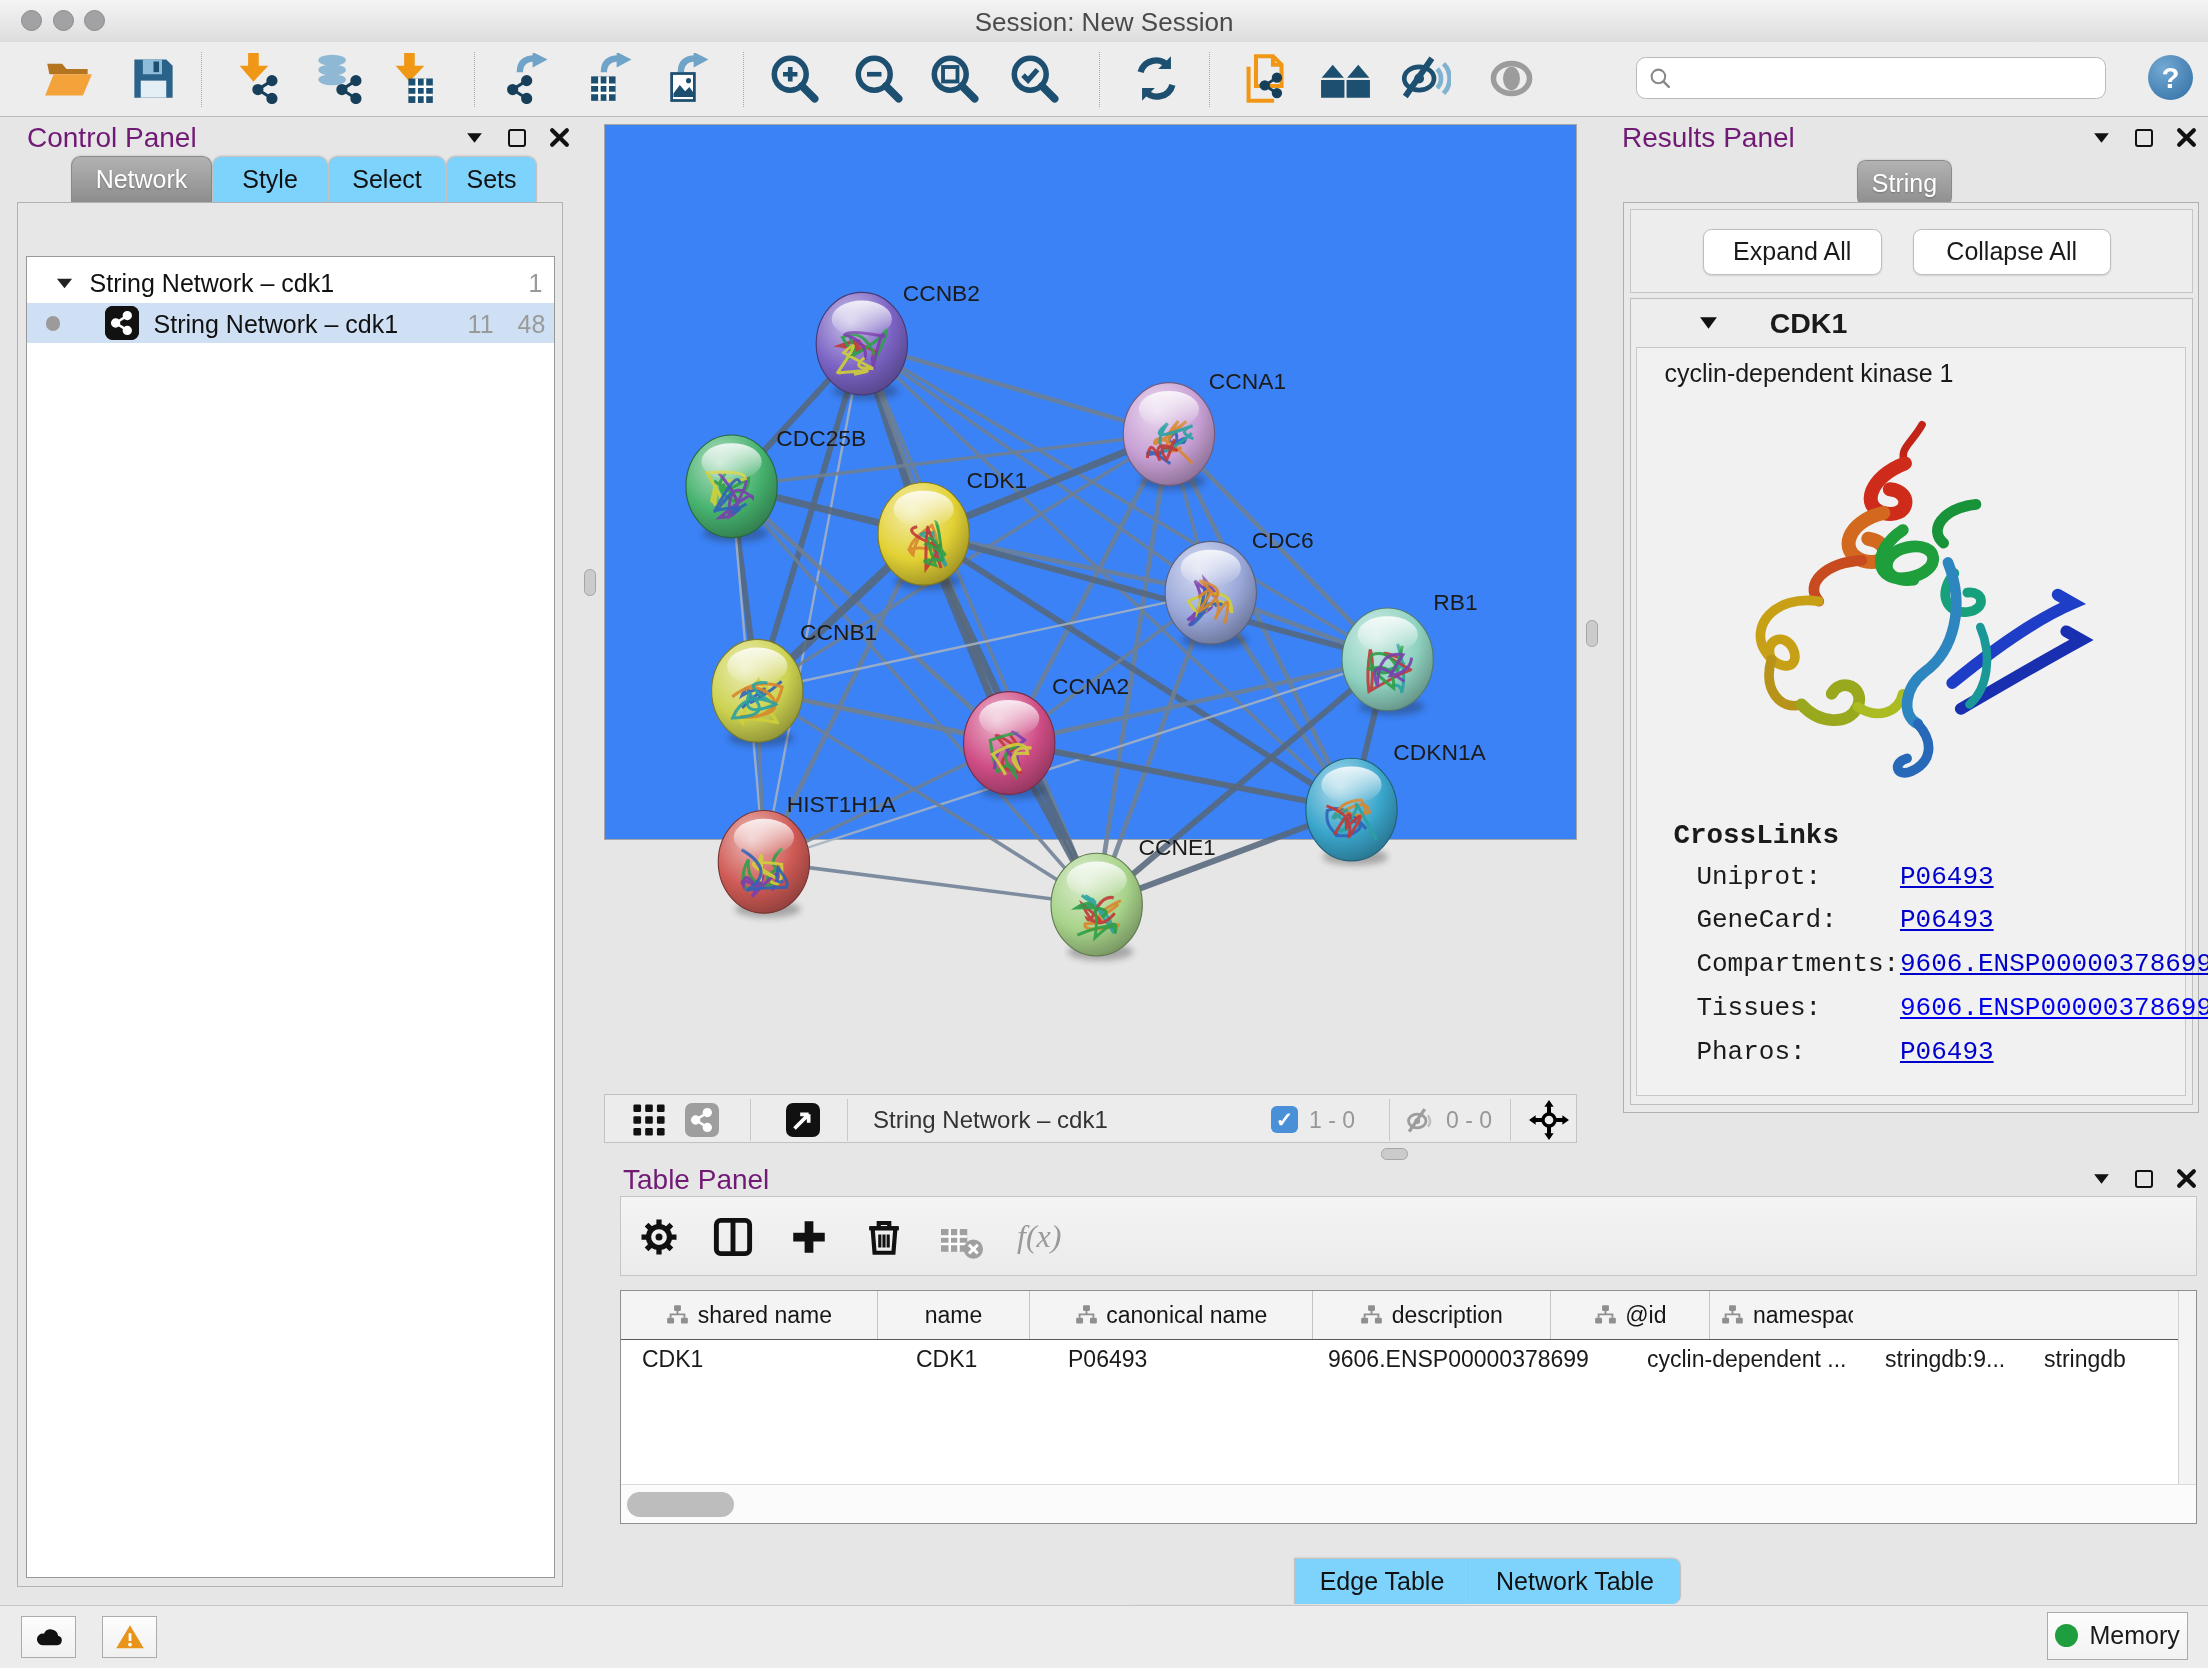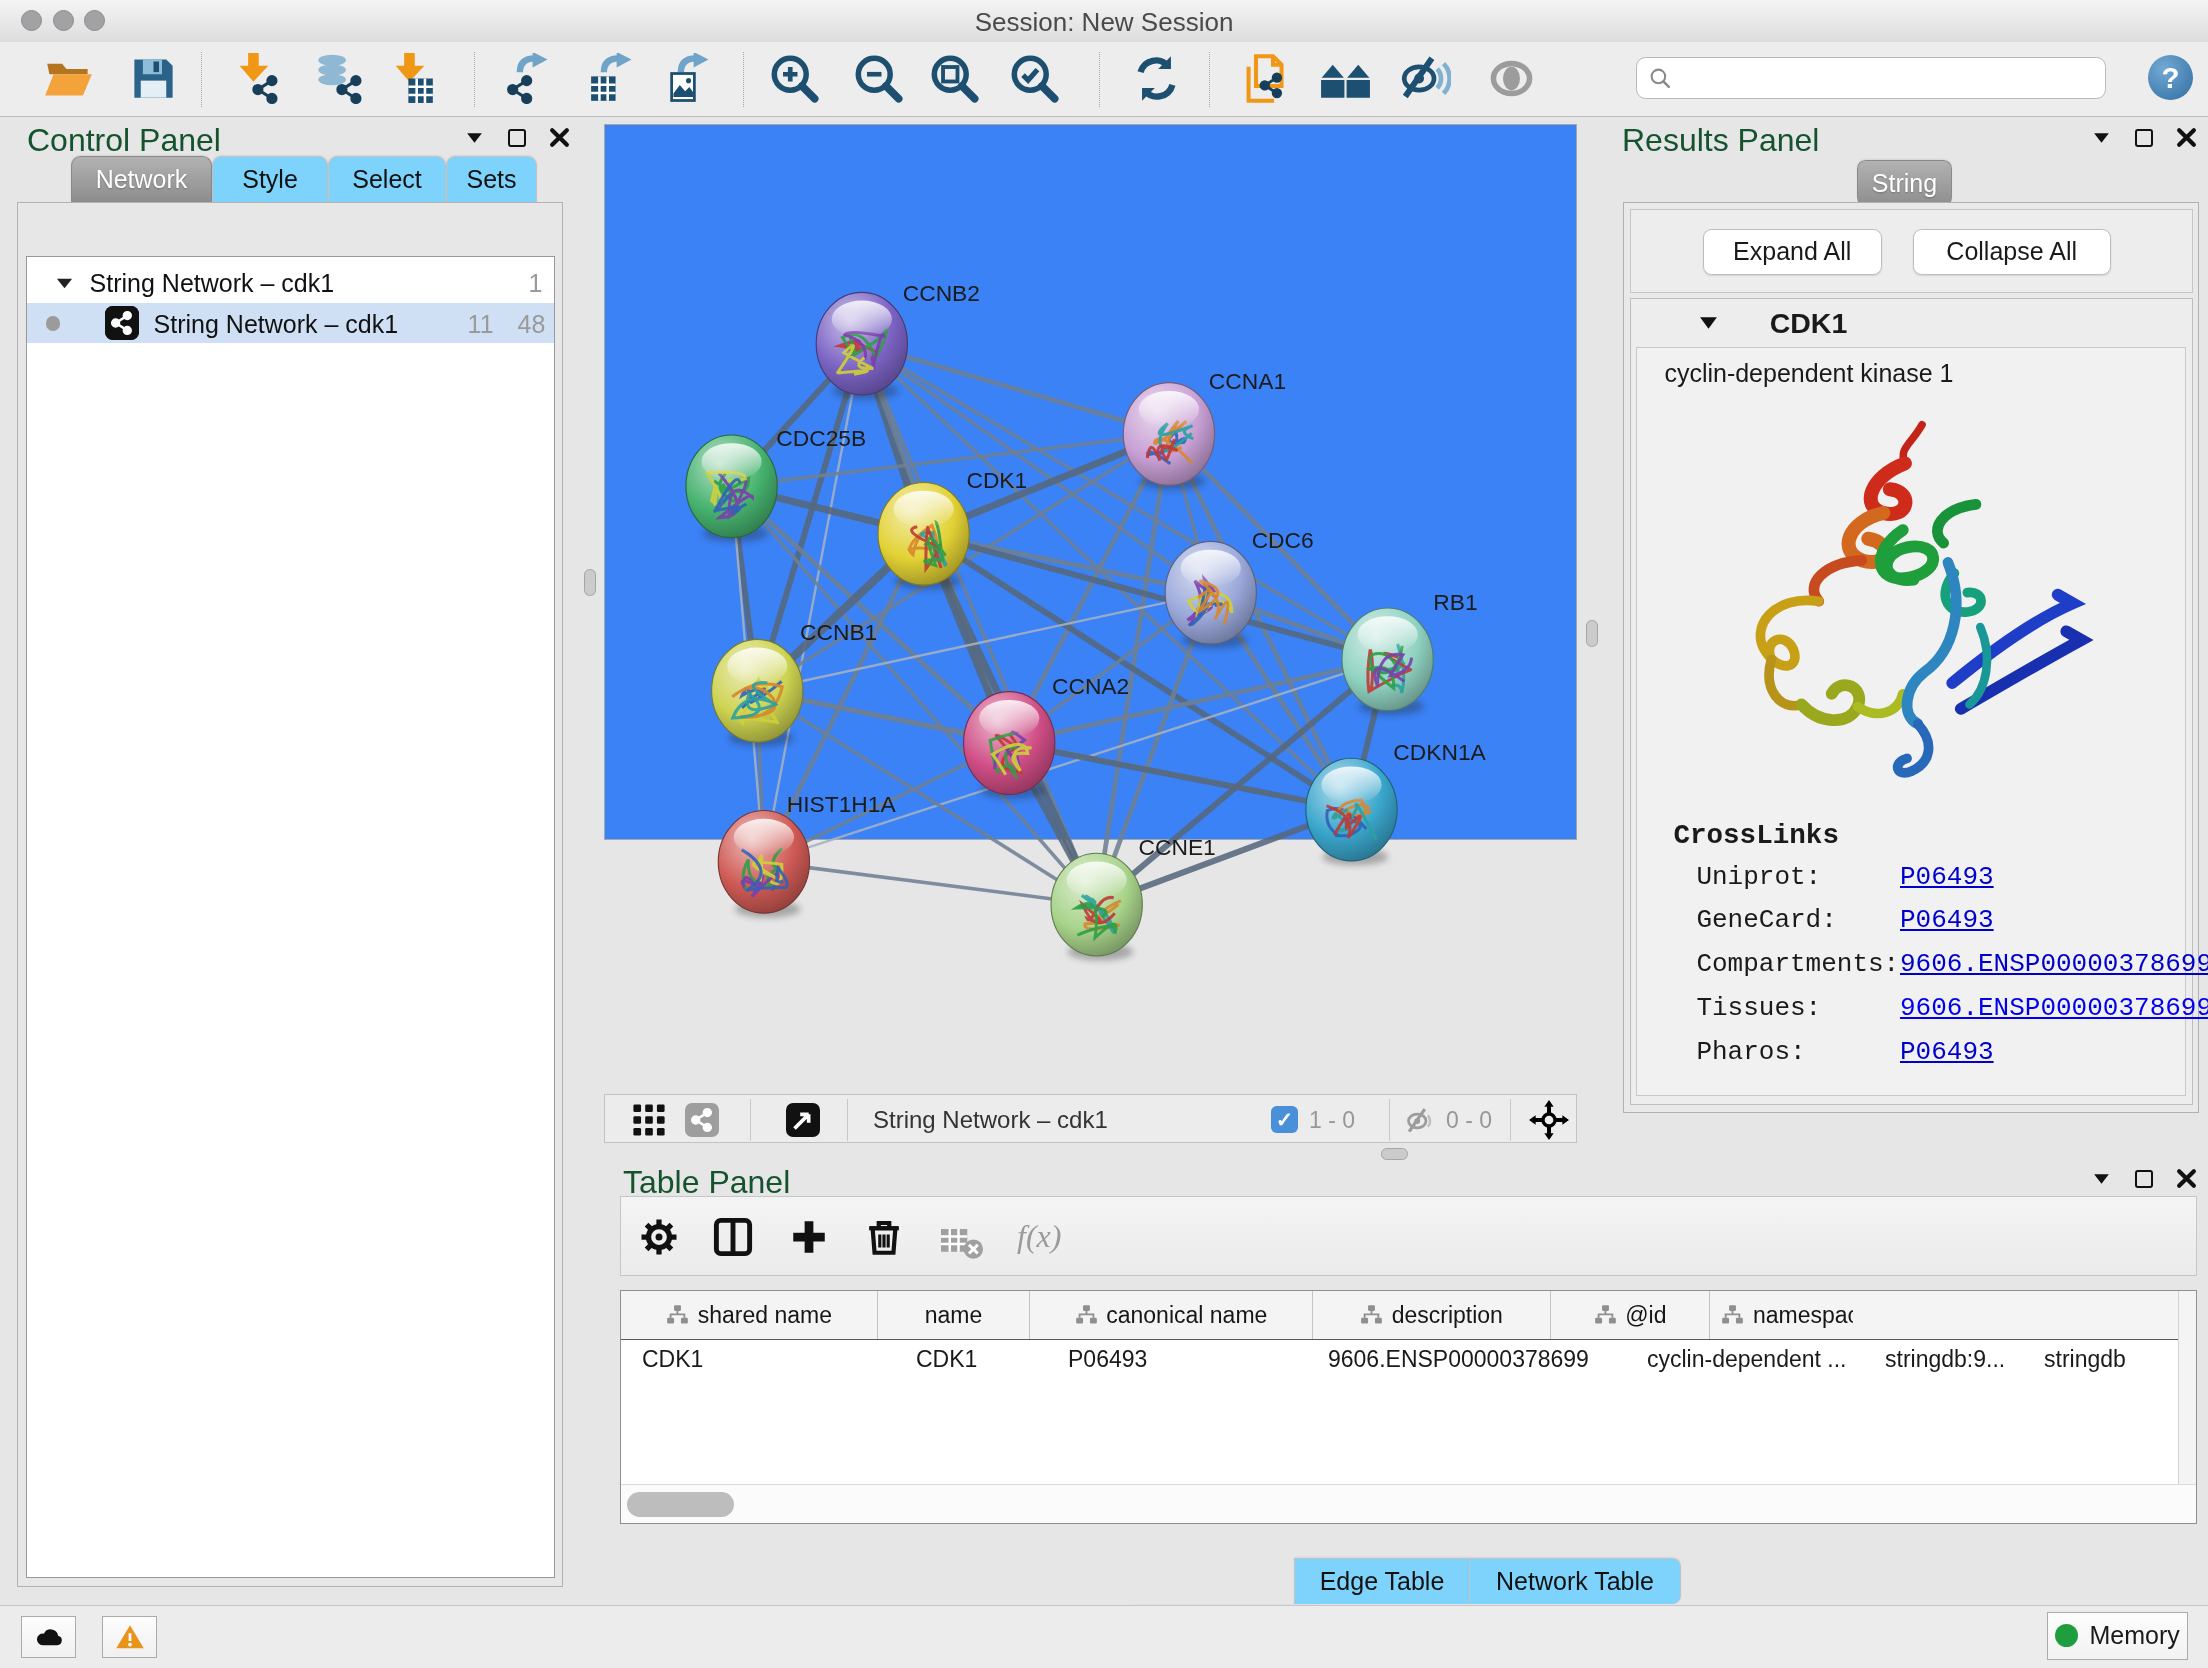--- a/index.html
+++ b/index.html
@@ -18,21 +18,21 @@
   .tbtn svg{width:51px;height:51px}
   .tsep{position:absolute;top:9.5px;height:55px;width:0;border-left:1.9px dotted #a8a8a8}
   .search{position:absolute;left:1636px;top:15px;width:470px;height:42px;background:#fff;
     border:1px solid #b9b9b9;border-radius:9.5px;display:flex;align-items:center;padding:0 11.4px;box-sizing:border-box}
   .search svg{width:25px;height:25px;flex:none}
   .search input{border:none;outline:none;font-size:23px;margin-left:7.6px;width:100%;background:transparent;font-family:"Liberation Sans",sans-serif}
   .help{position:absolute;left:2148px;top:13.3px;width:45px;height:45px;border-radius:50%;
     background:radial-gradient(circle at 35% 30%,#74a9d2,#2e6da4);color:#fff;font-weight:bold;font-size:29.5px;
     display:flex;align-items:center;justify-content:center}
   
-  .ptitle{position:absolute;font-size:32px;color:#14532d}
+  .ptitle{position:absolute;font-size:28px;color:#701a75}
   .pctrl{position:absolute;display:flex;gap:23px;align-items:center}
   .pctrl .ic{width:21px;height:21px}
   .sqr{width:18px;height:18px;border:2.4px solid #111;border-radius:2.9px;box-sizing:border-box}
   .tab{position:absolute;height:46px;border-radius:9.5px 9.5px 0 0;font-size:25px;display:flex;align-items:center;
     justify-content:center;border:1px solid #c3c3c3;border-bottom:none;background:#7dd3fc;color:#111;box-sizing:border-box;
     box-shadow:0 -1px 1.9px rgba(0,0,0,.08)}
   .tab.sel{background:linear-gradient(#b2b2b2,#8d8d8d);color:#fff;border-color:#8a8a8a;text-shadow:0 1px 1.9px rgba(0,0,0,.25)}
   
   #cp-box{position:absolute;left:17px;top:202px;width:546px;height:1385px;background:#e7e7e7;border:1px solid #b2b2b2;box-sizing:border-box}
   #cp-row{position:absolute;left:0;top:7.6px;width:100%;height:42px}

